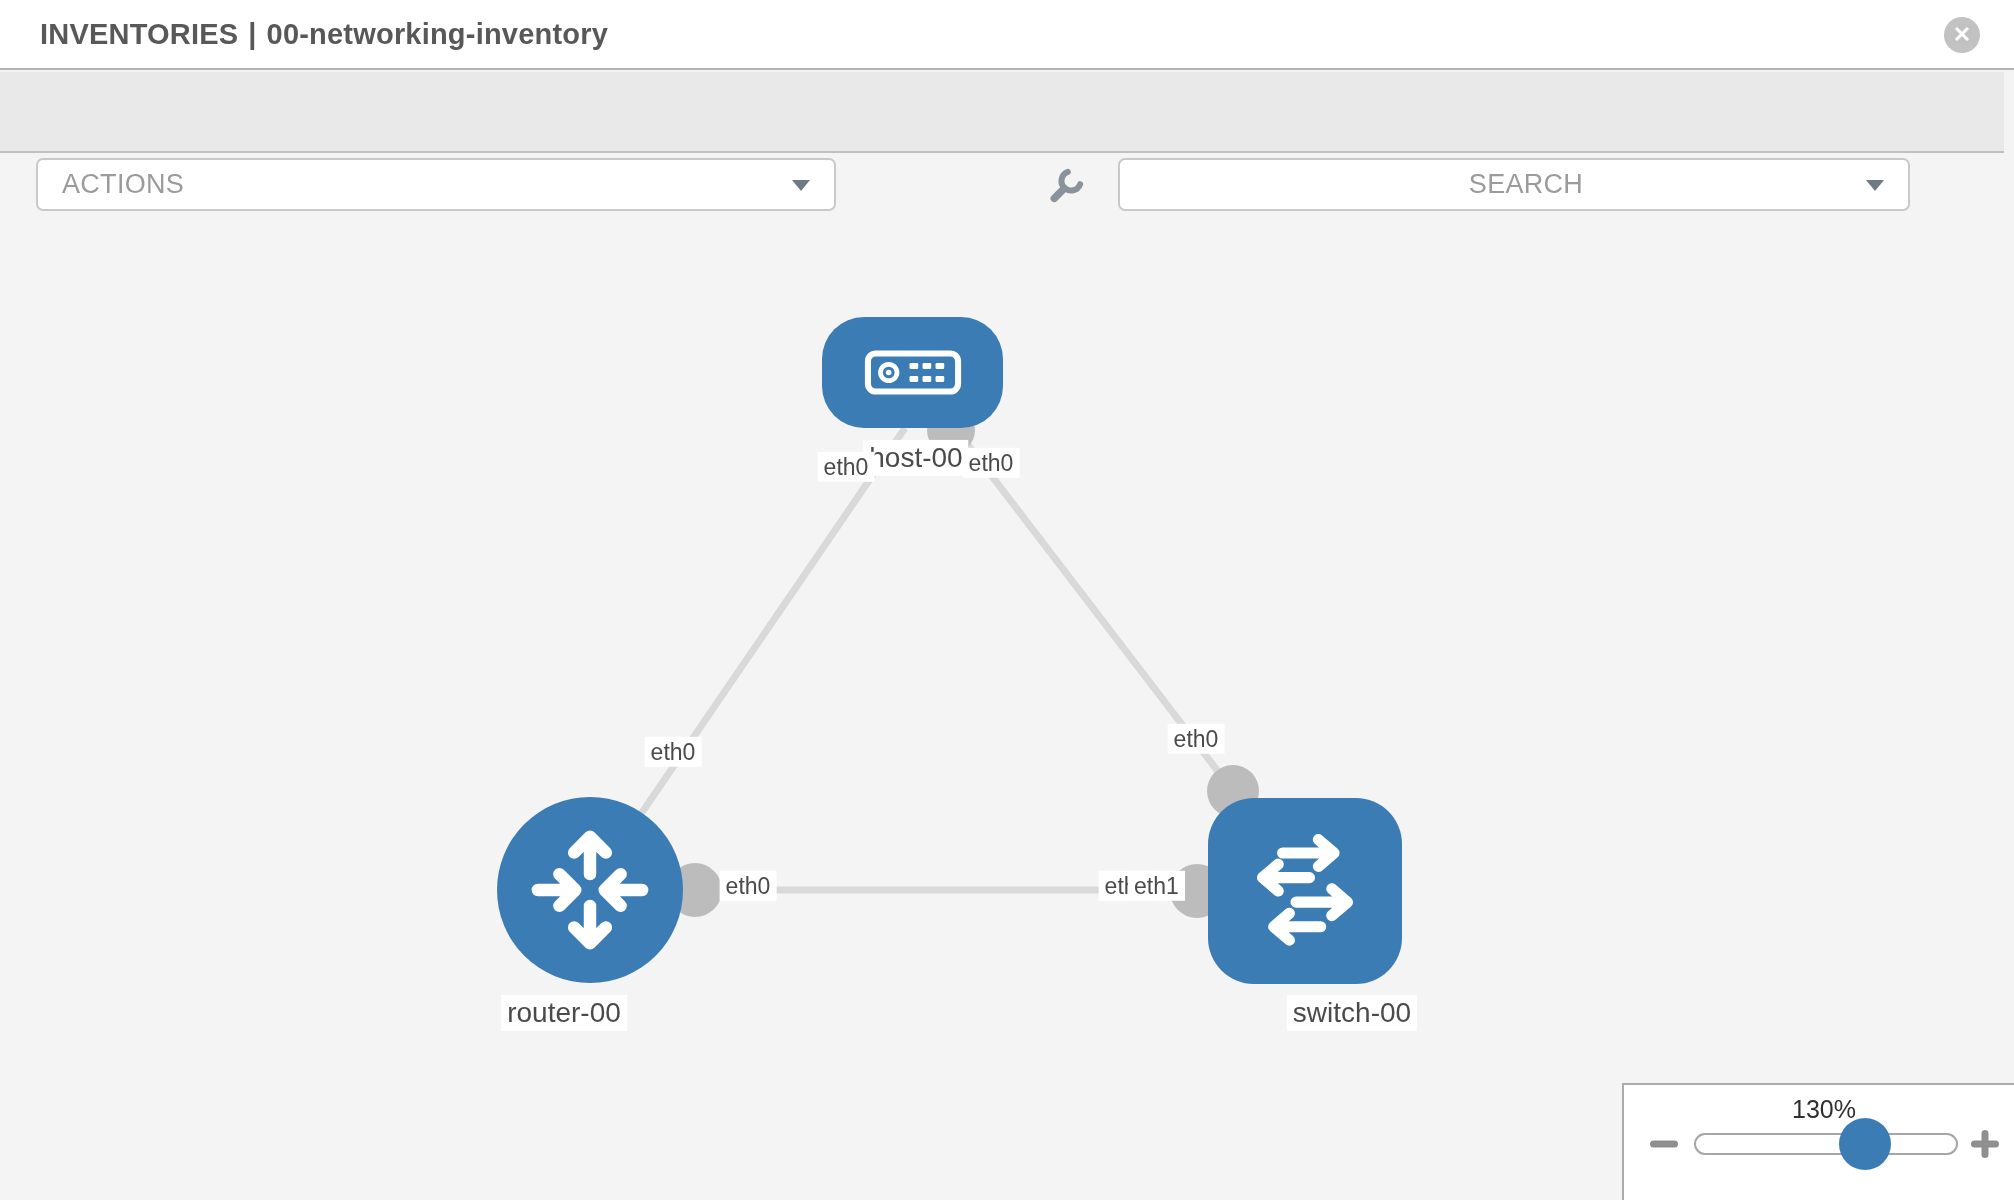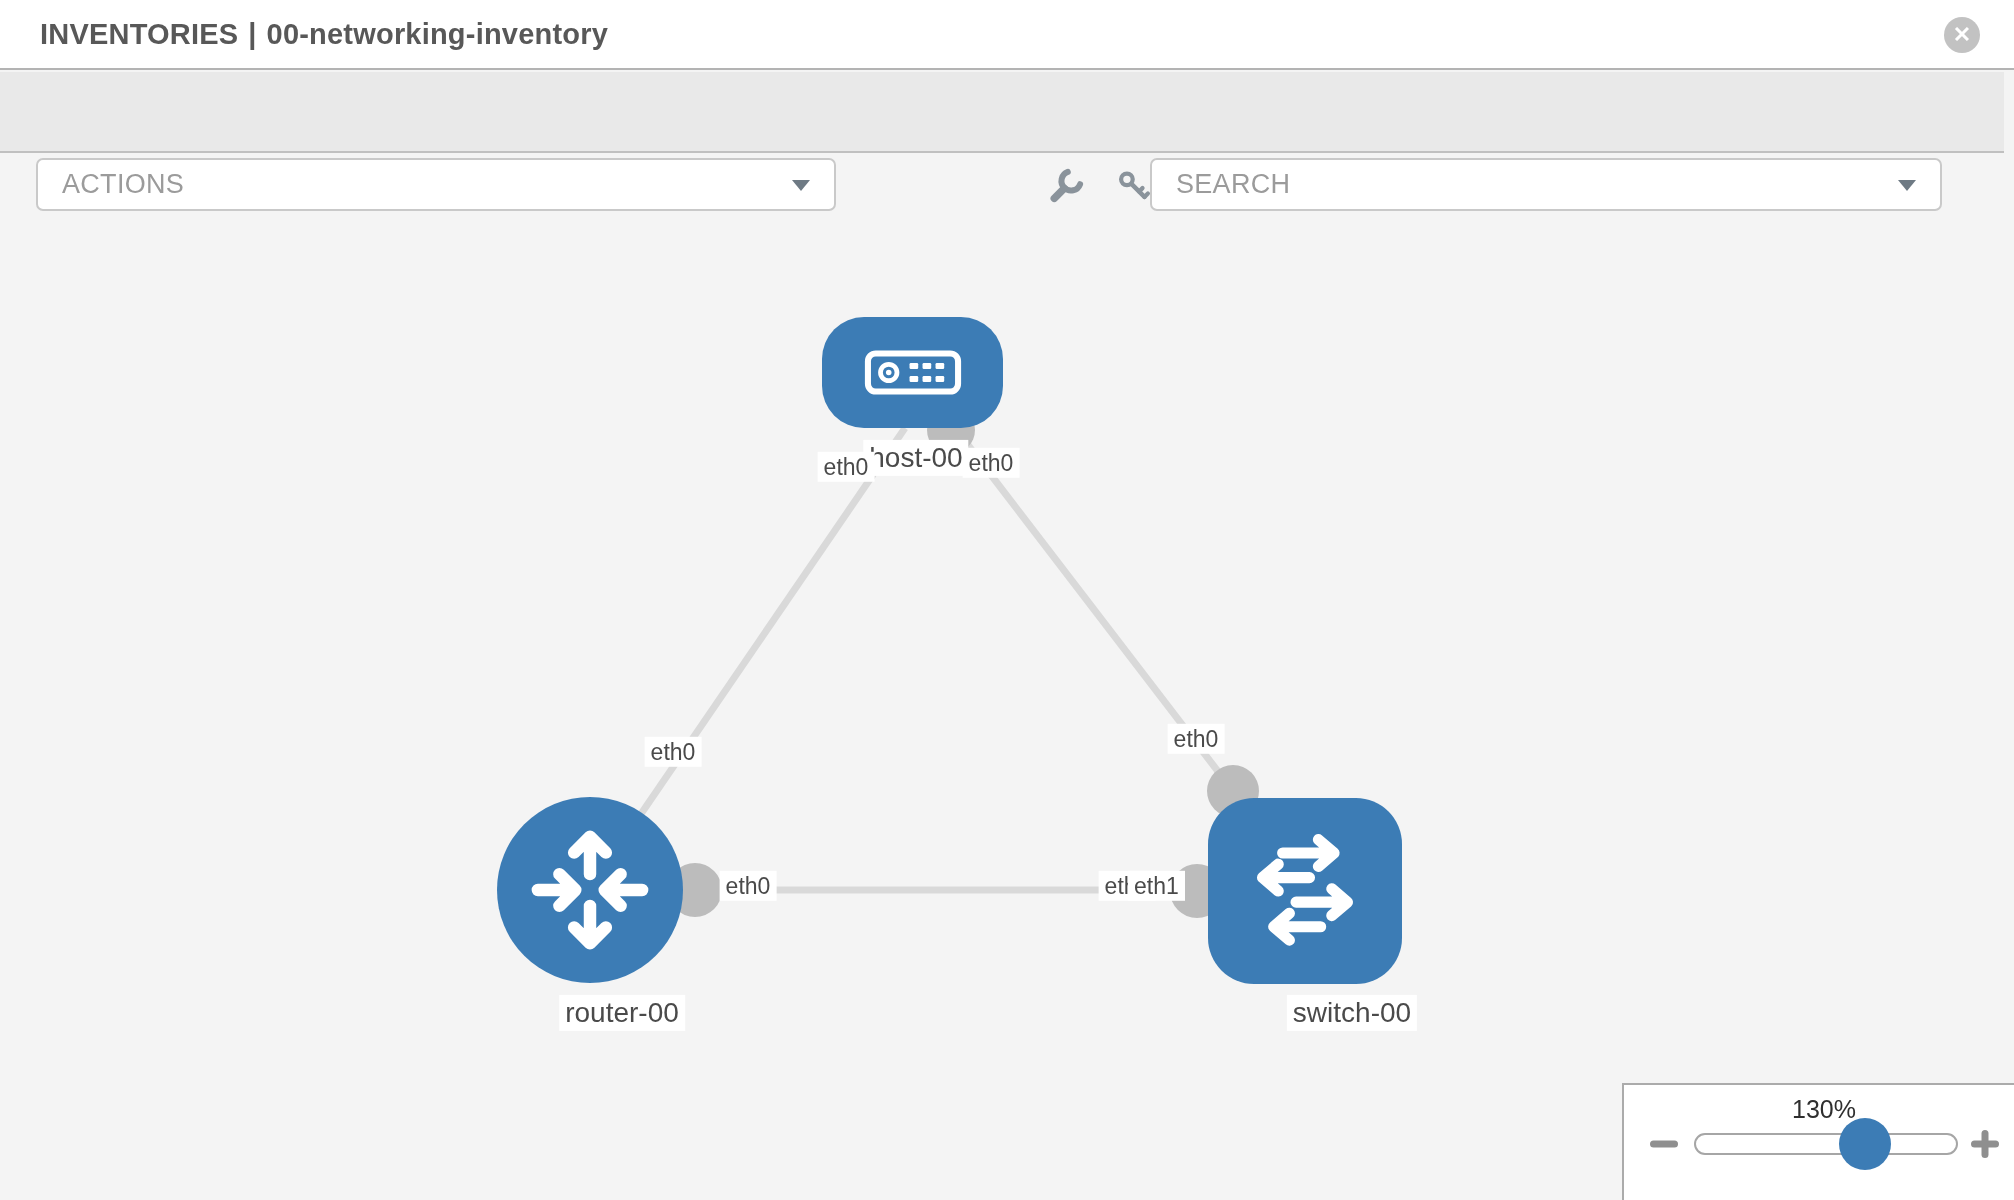--- a/index.html
+++ b/index.html
@@ -40,21 +40,21 @@
   .select-box .lbl {
     margin-left:24px; font-size:27px; color:#9b9b9b; letter-spacing:0.3px;
   }
   .caret {
     position:absolute; right:24px; top:50%; margin-top:-5px;
     width:0; height:0;
     border-left:9px solid transparent; border-right:9px solid transparent;
     border-top:11px solid #6e7a84;
   }
   .actions-box { left:36px;  width:800px; }
-  .search-box  { left:1150px; width:792px; }
+  .search-box  { left:1118px; width:792px;justify-content:center; }
   .icon-btn {
     position:absolute; top:94px; width:40px; height:40px;
     background:none; border:none; padding:0; cursor:pointer;
     display:flex; align-items:center; justify-content:center;
   }
   .icon-btn.wrench { left:1046px; }
   .icon-btn.key    { left:1114px; }
   
   .canvas { position:absolute; left:0; top:155px; width:2014px; height:1045px; }
   .wires  { position:absolute; left:0; top:0; pointer-events:none; }
@@ -173,21 +173,21 @@
     <div class="node node-switch">
       <svg width="140" height="134" viewBox="0 0 120 120" fill="none" stroke="#ffffff" stroke-width="10" stroke-linecap="round" stroke-linejoin="round">
         <path d="M40 26 H82 M72 14 L86 26 L72 38"></path>
         <path d="M64 48 H26 M36 36 L22 48 L36 60"></path>
         <path d="M52 70 H94 M84 58 L98 70 L84 82"></path>
         <path d="M74 92 H36 M46 80 L32 92 L46 104"></path>
       </svg>
     </div>
 
     <span class="chip name" style="left:916px; top:303px;">host-00</span>
-    <span class="chip name" style="left:622px; top:858px;">router-00</span>
+    <span class="chip name" style="left:564px; top:858px;">router-00</span>
     <span class="chip name" style="left:1352px; top:858px;">switch-00</span>
 
     <span class="chip port" style="left:846px;  top:312px;">eth0</span>
     <span class="chip port" style="left:991px;  top:308px;">eth0</span>
     <span class="chip port" style="left:673px;  top:597px;">eth0</span>
     <span class="chip port" style="left:1196px; top:584px;">eth0</span>
     <span class="chip port" style="left:748px;  top:731px;">eth0</span>
     <span class="chip port" style="left:1127px; top:731px;">eth0</span>
     <span class="chip port port-front" style="left:1128px; top:731px;">eth1</span>
   </div>

